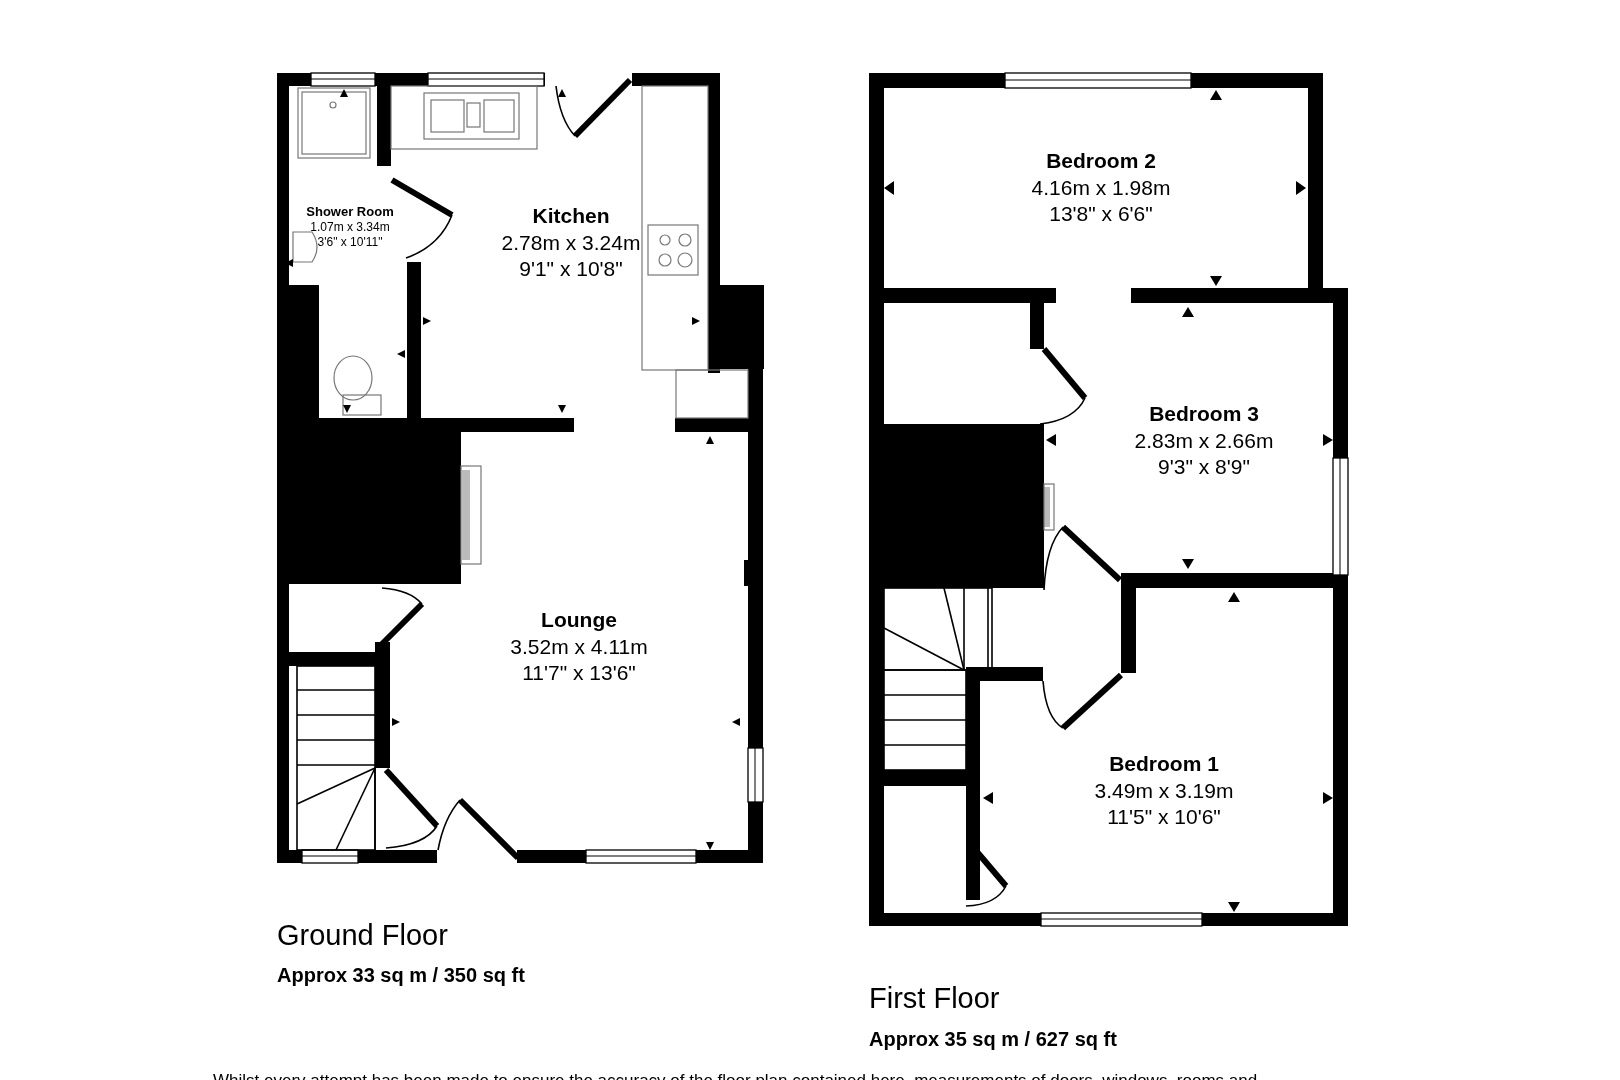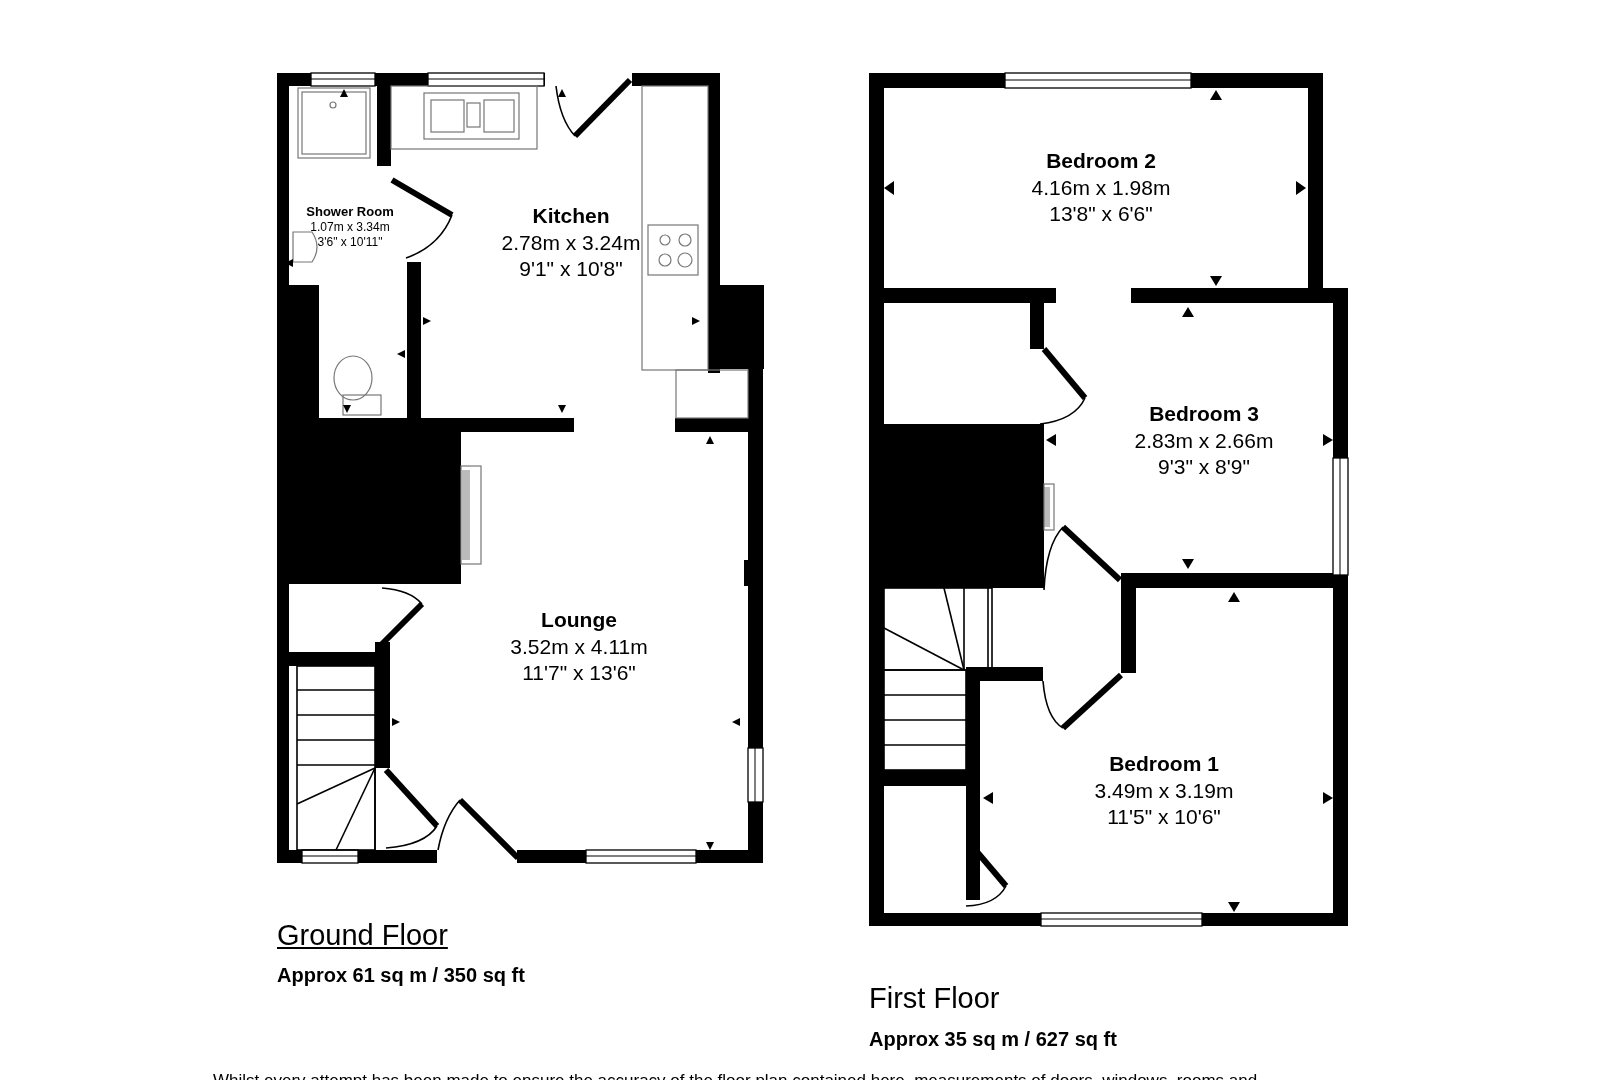--- a/index.html
+++ b/index.html
@@ -206,19 +206,19 @@
     <text class="room-name" x="1204" y="421" font-size="21">Bedroom 3</text>
     <text class="room-dim" x="1204" y="448" font-size="21">2.83m x 2.66m</text>
     <text class="room-dim" x="1204" y="474" font-size="21">9'3" x 8'9"</text>
 
     <text class="room-name" x="1164" y="771" font-size="21">Bedroom 1</text>
     <text class="room-dim" x="1164" y="798" font-size="21">3.49m x 3.19m</text>
     <text class="room-dim" x="1164" y="824" font-size="21">11'5" x 10'6"</text>
   </g>
 </svg>
 
-<div class="floor-title" style="left:277px; top:919px;text-decoration:underline;">Ground Floor</div>
-<div class="floor-area" style="left:277px; top:964px;">Approx 61 sq m / 350 sq ft</div>
+<div class="floor-title" style="left:277px; top:919px;">Ground Floor</div>
+<div class="floor-area" style="left:277px; top:964px;">Approx 33 sq m / 350 sq ft</div>
 
 <div class="floor-title" style="left:869px; top:982px;">First Floor</div>
 <div class="floor-area" style="left:869px; top:1028px;">Approx 35 sq m / 627 sq ft</div>
 
 <div class="disclaimer">Whilst every attempt has been made to ensure the accuracy of the floor plan contained here, measurements of doors, windows, rooms and</div>
 
 </body></html>

